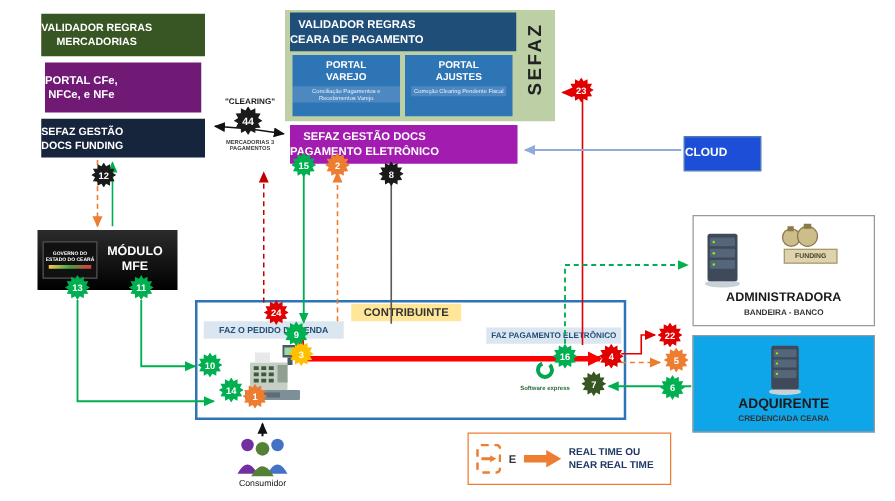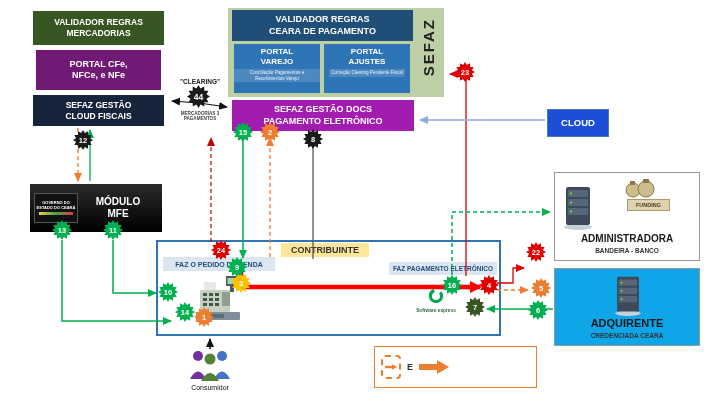--- a/index.html
+++ b/index.html
@@ -1,19 +1,19 @@
 <!DOCTYPE html>
 <html><head>
 <meta charset="utf-8">
 <style>
   *{margin:0;padding:0;box-sizing:border-box}
   body{background:#fff}
   .canvas{position:relative;width:716px;height:401px;background:#fff;
           font-family:"Liberation Sans",sans-serif;overflow:hidden}
-  .box{position:absolute;display:flex;align-items:center;justify-content:center;
+  .box{position:absolute;display:flex;align-items:center;
        text-align:center;color:#fff;font-weight:bold;line-height:1.25;z-index:2}
   .l{display:block}
   .panel{position:absolute;z-index:1}
   .badge{position:absolute;width:20px;height:20px;z-index:10;display:flex;align-items:center;
          justify-content:center;color:#fff;font-size:7.5px;font-weight:bold;
          clip-path:polygon(100% 50%,84.8% 59.3%,93.3% 75%,75.5% 75.5%,75% 93.3%,59.3% 84.8%,
          50% 100%,40.7% 84.8%,25% 93.3%,24.5% 75.5%,6.7% 75%,15.2% 59.3%,0% 50%,15.2% 40.7%,
          6.7% 25%,24.5% 24.5%,25% 6.7%,40.7% 15.2%,50% 0%,59.3% 15.2%,75% 6.7%,75.5% 24.5%,
          93.3% 25%,84.8% 40.7%)}
   .badge.big{width:23px;height:23px;font-size:8.5px}
@@ -45,21 +45,21 @@
   </div>
   <div class="box" style="left:36px;top:50px;width:125px;height:40px;background:#701a75;font-size:9px;">
     <div>
       <span class="l">PORTAL CFe,</span>
       <span class="l">NFCe, e NFe</span>
     </div>
   </div>
   <div class="box" style="left:33px;top:95px;width:131px;height:31px;background:#16243c;font-size:8.5px;">
     <div>
       <span class="l">SEFAZ GESTÃO</span>
-      <span class="l">CLOUD FISCAIS</span>
+      <span class="l">DOCS FUNDING</span>
     </div>
   </div>
 
   <div class="box" style="left:232px;top:10px;width:181px;height:31px;background:#1f4e79;font-size:9px;">
     <div>
       <span class="l">VALIDADOR REGRAS</span>
       <span class="l">CEARA DE PAGAMENTO</span>
     </div>
   </div>
   <div class="box" style="left:234px;top:44px;width:86px;height:49px;background:#2e75b6;font-size:8px;flex-direction:column;justify-content:flex-start;padding-top:3px;">
@@ -83,21 +83,21 @@
     </div>
   </div>
 
   <div class="smalltext" style="left:170px;top:78px;width:60px;font-size:6.5px;">"CLEARING"</div>
   <div class="smalltext" style="left:164px;top:111px;width:72px;font-size:4.6px;color:#444;">MERCADORIAS 3 PAGAMENTOS</div>
 
   <div class="box" style="left:547px;top:109px;width:62px;height:28px;background:#1d4ed8;border:1px solid #4b7bb5;font-size:9.5px;">
     <span>CLOUD</span>
   </div>
 
-  <div class="box" style="left:30px;top:184px;width:132px;height:48px;background:linear-gradient(#2b2b2b,#000);font-size:10px;justify-content:flex-end;padding:4px;">
+  <div class="box" style="left:30px;top:184px;width:112px;height:48px;background:linear-gradient(#2b2b2b,#000);font-size:10px;justify-content:flex-end;padding:4px;">
     <div style="width:44px;height:30px;background:#111;border:1px solid #555;display:flex;flex-direction:column;align-items:center;justify-content:center;">
       <span style="font-size:4px;font-weight:bold;color:#fff;text-align:center;line-height:1.2;">GOVERNO DO ESTADO DO CEARÁ</span>
       <span style="display:block;width:34px;height:3px;margin-top:2px;background:linear-gradient(90deg,#f7c948,#43a047,#e53935);"></span>
     </div>
     <div style="flex:1;text-align:center;">
       <span class="l">MÓDULO</span>
       <span class="l">MFE</span>
     </div>
   </div>
 
@@ -189,20 +189,24 @@
   <div class="panel" style="left:374px;top:346px;width:163px;height:42px;border:1.5px solid #ed7d31;background:#fff;display:flex;align-items:center;gap:6px;padding:4px 6px;z-index:2;">
     <span style="width:20px;height:24px;border:2px dashed #ed7d31;border-radius:4px;display:flex;align-items:center;justify-content:center;">
       <svg width="12" height="8" viewBox="0 0 30 14">
         <path d="M0 4 H18 V0 L30 7 L18 14 V10 H0 z" fill="#ed7d31"></path>
       </svg>
     </span>
     <span style="font-size:9px;font-weight:bold;color:#333;">E</span>
     <svg width="30" height="14" viewBox="0 0 30 14">
       <path d="M0 4 H18 V0 L30 7 L18 14 V10 H0 z" fill="#ed7d31"></path>
     </svg>
+    <span style="font-size:8px;font-weight:bold;color:#1f3864;line-height:1.3;">
+      <span class="l">REAL TIME OU</span>
+      <span class="l">NEAR REAL TIME</span>
+    </span>
   </div>
 
   <svg class="arrows" width="716" height="401" viewBox="0 0 716 401">
     <defs>
       <marker id="m-black" markerWidth="10" markerHeight="10" refX="8" refY="5" orient="auto" markerUnits="userSpaceOnUse">
           <path d="M0,1 L9,5 L0,9 z" fill="#111"></path>
         </marker>
       <marker id="m-orange" markerWidth="10" markerHeight="10" refX="8" refY="5" orient="auto" markerUnits="userSpaceOnUse">
           <path d="M0,1 L9,5 L0,9 z" fill="#ed7d31"></path>
         </marker>
@@ -254,18 +258,18 @@
   <span class="badge b-dgreen" style="left:465px;top:297px;">7</span>
   <span class="badge b-black" style="left:303px;top:129px;">8</span>
   <span class="badge b-green" style="left:227px;top:257px;">9</span>
   <span class="badge b-green" style="left:158px;top:282px;">10</span>
   <span class="badge b-green" style="left:103px;top:220px;text-align:center;">11</span>
   <span class="badge b-black" style="left:73px;top:130px;">12</span>
   <span class="badge b-green" style="left:52px;top:220px;">13</span>
   <span class="badge b-green" style="left:175px;top:302px;">14</span>
   <span class="badge b-green" style="left:233px;top:122px;">15</span>
   <span class="badge b-green" style="left:442px;top:275px;">16</span>
-  <span class="badge b-red" style="left:526px;top:242px;">22</span>
+  <span class="badge b-red" style="left:526px;top:258px;">22</span>
   <span class="badge b-red" style="left:455px;top:62px;">23</span>
   <span class="badge b-red" style="left:201px;top:240px;margin-left:10px;">24</span>
   <span class="badge b-black big" style="left:187px;top:85px;">44</span>
 
 </div>
 
 </body></html>

